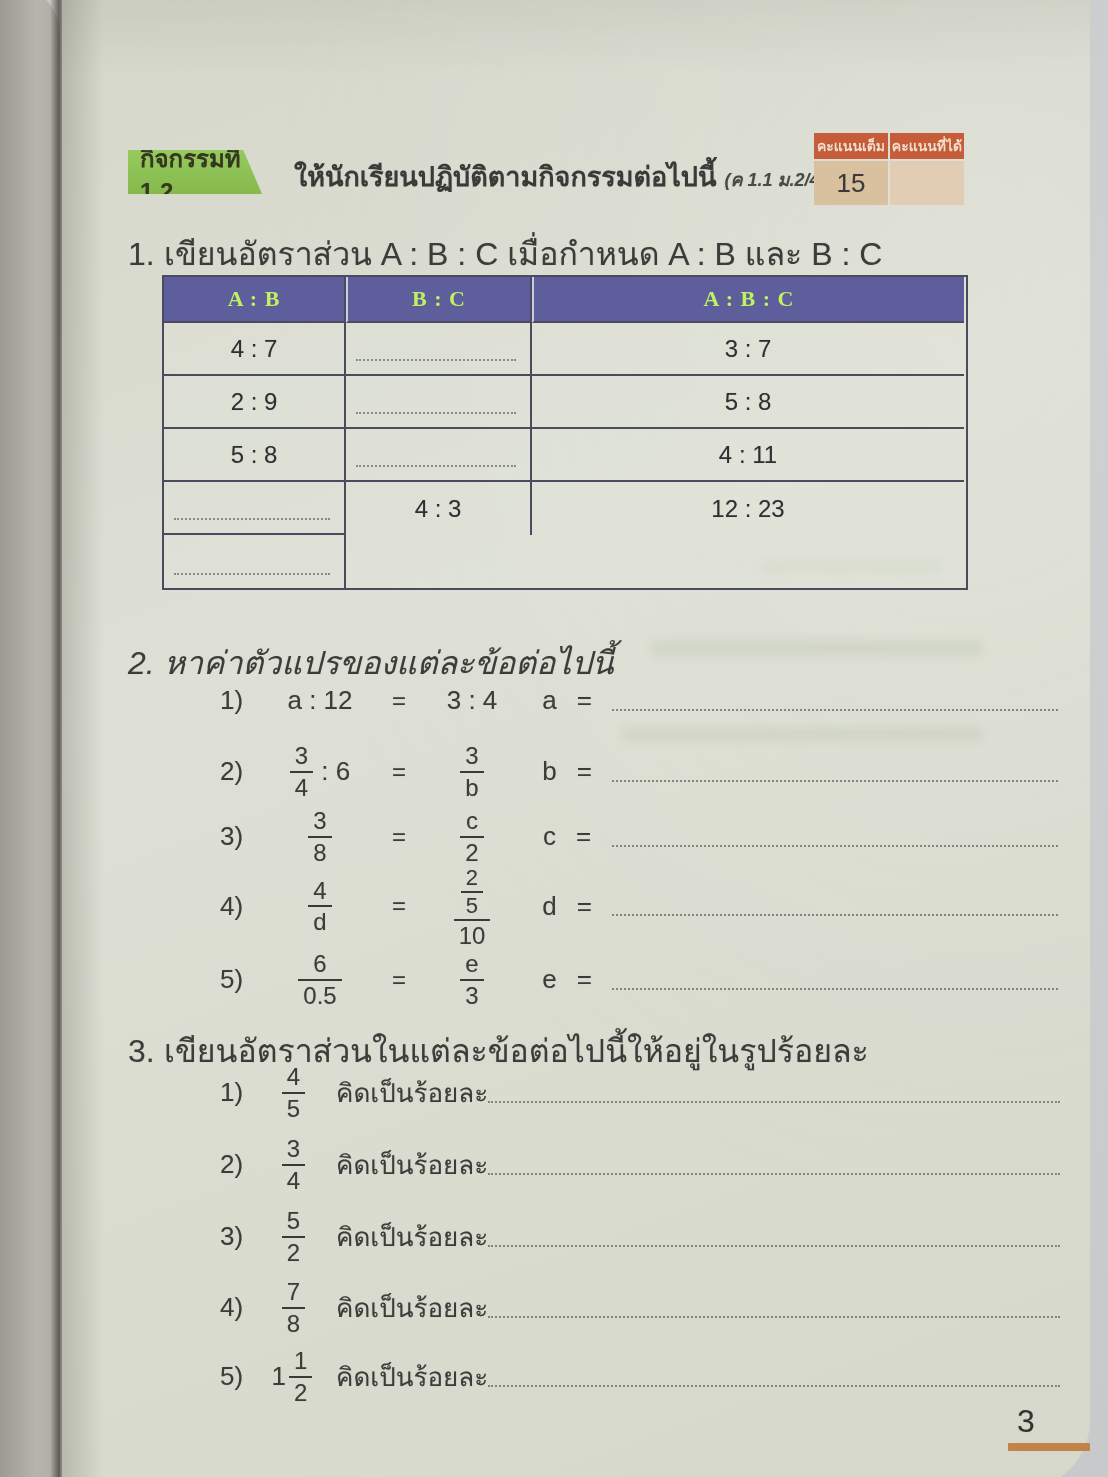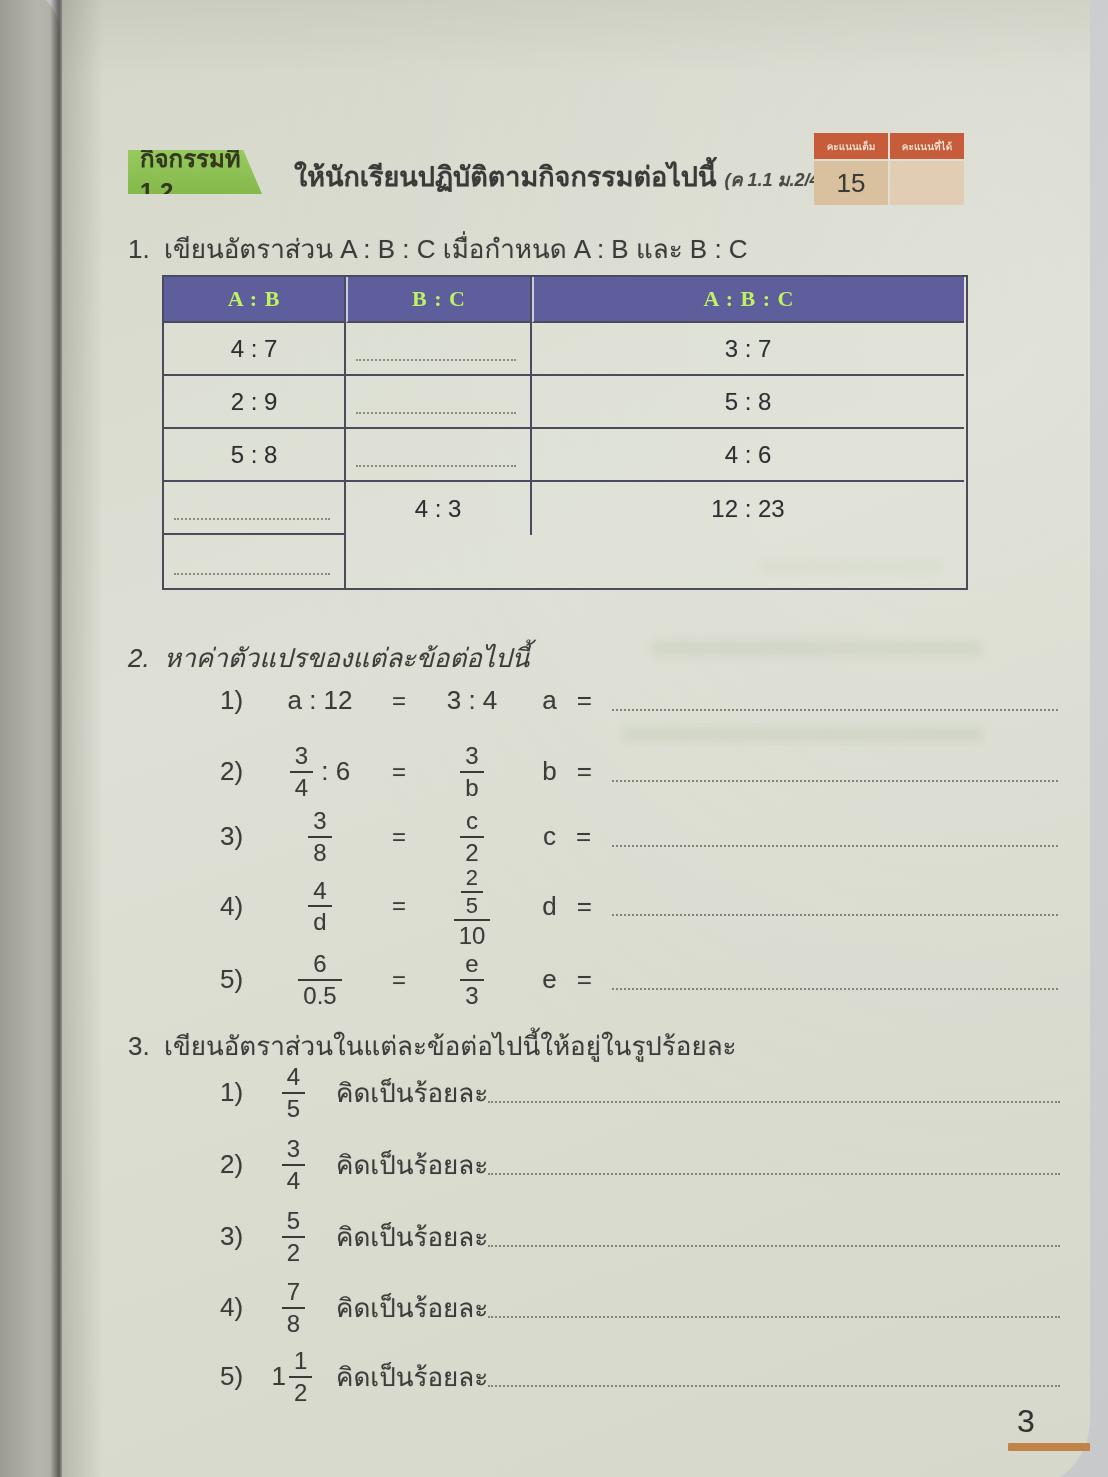--- a/index.html
+++ b/index.html
@@ -50,27 +50,27 @@
     background:linear-gradient(180deg,#97ca5e,#86b94c);
     clip-path:polygon(0 0,86% 0,100% 100%,0 100%);
     display:flex;align-items:center;padding-left:12px;box-sizing:border-box;
     font-weight:bold;font-size:24px;color:#33381f;
   }
   .subtitle{position:absolute;left:232px;top:170px;font-size:27px;font-weight:bold;color:#3a3a38;white-space:nowrap;}
   .subtitle .ref{font-size:18px;font-style:italic;font-weight:bold;margin-left:8px;color:#4a4a46;}
 
   
   .score{position:absolute;left:752px;top:148px;width:150px;display:grid;grid-template-columns:74px 74px;gap:2px;}
-  .score .hd{height:26px;background:#c65c39;color:#f4ddc9;font-size:10px;font-weight:bold;display:flex;align-items:center;justify-content:center;white-space:nowrap;}
+  .score .hd{height:26px;background:#c65c39;color:#f4ddc9;font-size:14px;font-weight:bold;display:flex;align-items:center;justify-content:center;white-space:nowrap;}
   .score .bd{height:44px;display:flex;align-items:center;justify-content:center;font-size:26px;color:#3a3a38;}
   .score .bd.full{background:#d9c09f;}
   .score .bd.earn{background:#e1ccb4;}
 
   
-  .qline{position:absolute;left:66px;font-size:26px;color:#3c3c3a;white-space:nowrap;}
+  .qline{position:absolute;left:66px;font-size:32px;color:#3c3c3a;white-space:nowrap;}
   .qline .qn{display:inline-block;width:36px;}
 
   
   .rtable{
     position:absolute;left:100px;top:290px;width:802px;
     display:grid;grid-template-columns:182px 186px 432px;
     border:2px solid #4b4b60;border-right-width:2px;
     background:rgba(226,228,218,.35);
   }
   .rtable .c{border-right:2px solid #4b4b60;border-bottom:2px solid #4b4b60;display:flex;align-items:center;justify-content:center;box-sizing:border-box;}
@@ -156,21 +156,21 @@
       <div class="c d ans">
           <span class="dotline"></span>
         </div>
 
       <div class="c d">5 : 8</div>
       <div class="c d">5 : 8</div>
       <div class="c d ans">
           <span class="dotline"></span>
         </div>
 
-      <div class="c d">4 : 6</div>
+      <div class="c d">4 : 11</div>
       <div class="c d ans">
           <span class="dotline"></span>
         </div>
 
       <div class="c d lastrow">4 : 3</div>
       <div class="c d lastrow">12 : 23</div>
       <div class="c d ans lastrow">
           <span class="dotline"></span>
         </div>
     </div>

